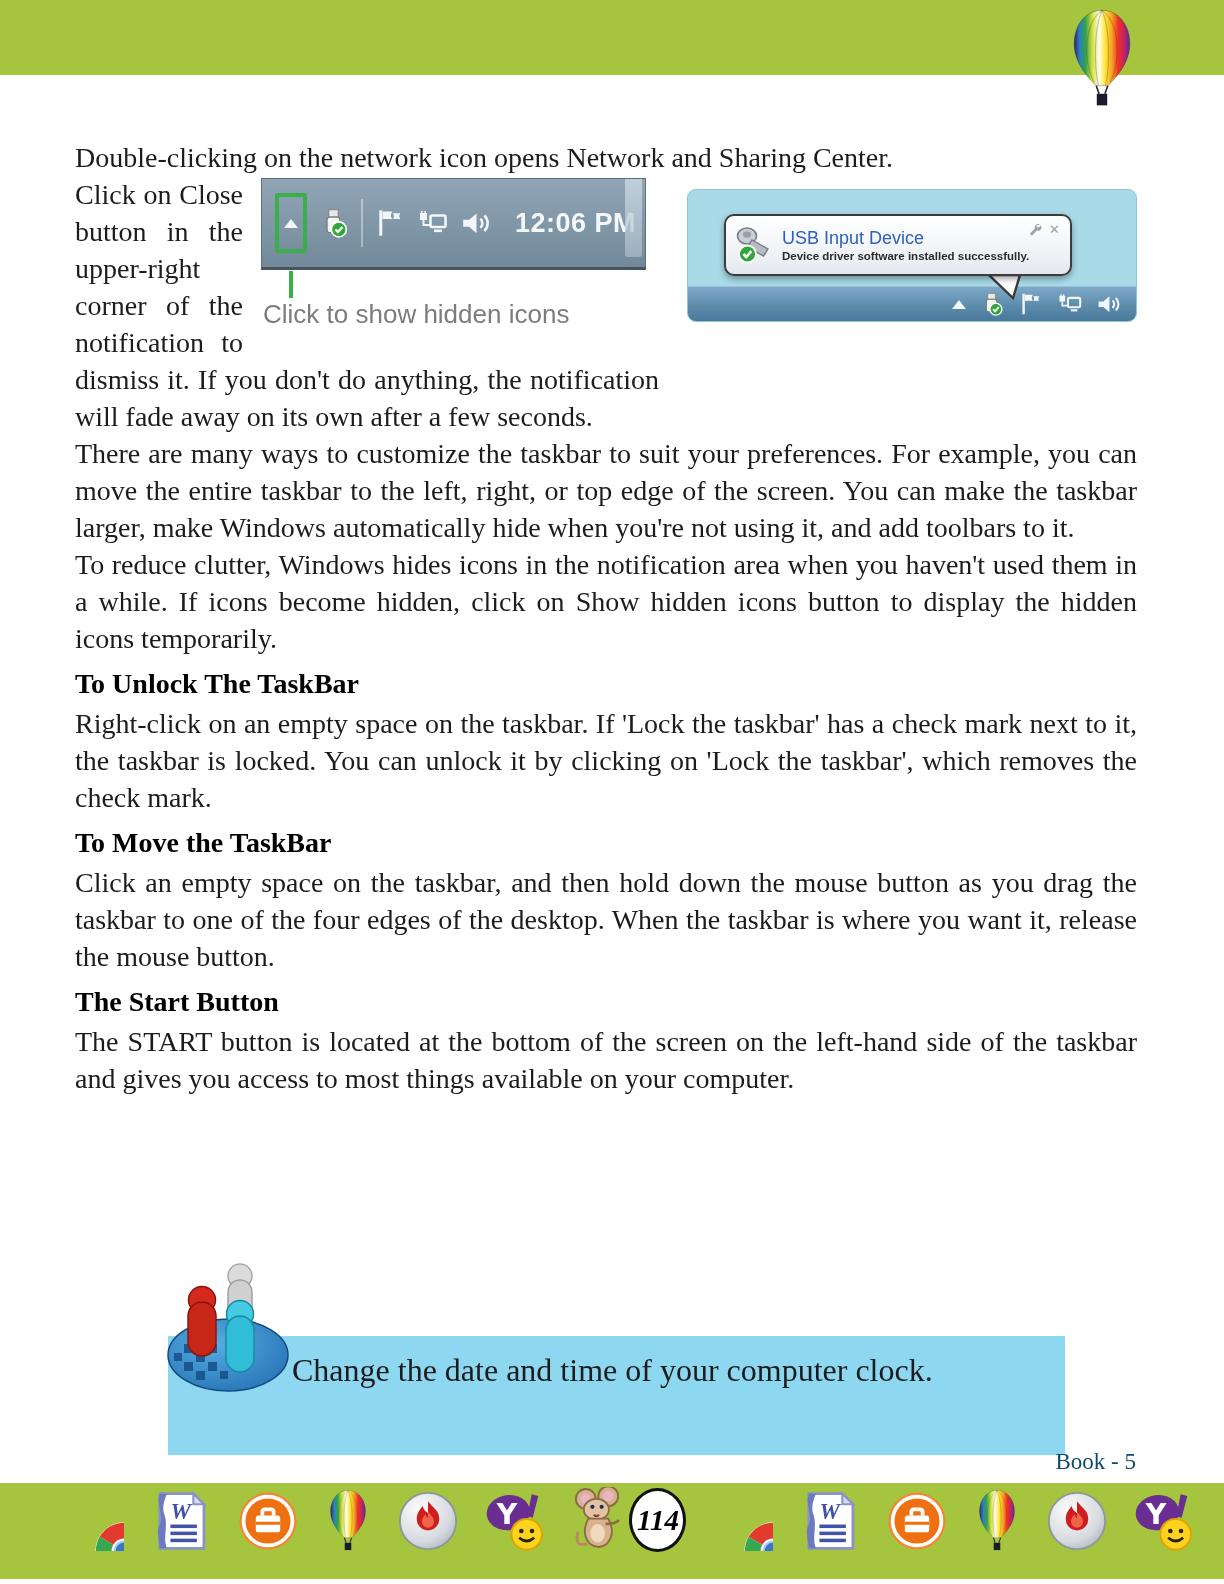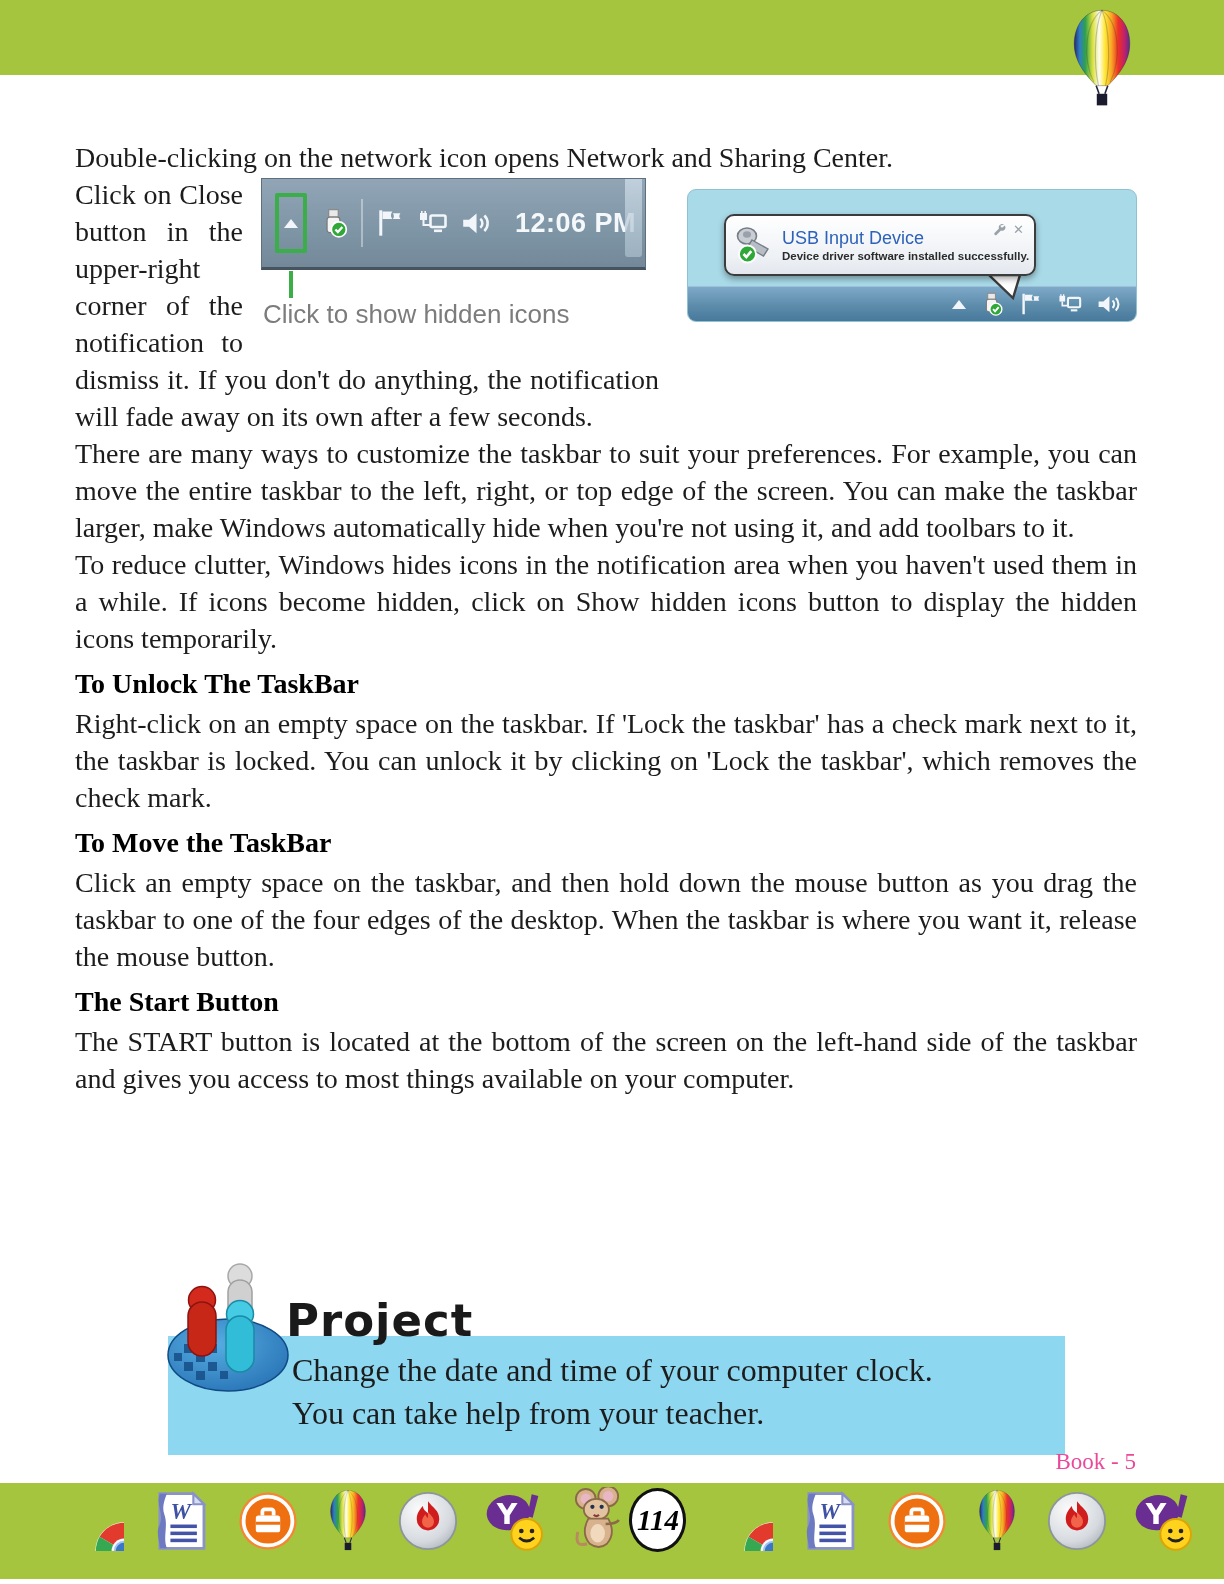--- a/index.html
+++ b/index.html
@@ -8,21 +8,21 @@
     width:1224px; height:1584px; position:relative; background:#ffffff;
     font-family:"Liberation Serif", serif; overflow:hidden;
   }
   .page { position:absolute; inset:0; }
 
   
   .header-band { position:absolute; top:0; left:0; width:1224px; height:75px; background:#a5c53e; }
   .balloon-logo { position:absolute; top:8px; left:1062px; width:80px; height:102px; }
   .balloon-logo svg { width:100%; height:100%; }
 
-  .book-label { position:absolute; top:1449px; right:88px; font-size:23px; color:#ec4899; }
+  .book-label { position:absolute; top:1449px; right:88px; font-size:23px; color:#0c4a6e; }
 
   .footer-band { position:absolute; left:0; bottom:5px; width:1224px; height:96px; background:#a5c53e;
     display:flex; align-items:flex-start; justify-content:space-between; padding:8px 30px 0 64px; }
   .fi { width:60px; height:60px; display:block; }
   .fi.balloon-sm { width:46px; height:64px; margin-top:-2px; }
   .mid-group { display:flex; align-items:center; gap:2px; margin-top:-4px; }
   .mouse-svg { width:56px; height:66px; }
   .page-oval { width:57px; height:64px; background:#fff; border:3px solid #111; border-radius:50%;
     display:flex; align-items:center; justify-content:center; font-weight:bold; font-size:29px; color:#000;font-style:italic; }
 
@@ -35,21 +35,21 @@
   
   .fig1 { float:right; width:450px; margin:13px 0 0 28px; padding-bottom:56px; }
   .shot1 { position:relative; width:450px; height:133px; background:#a9dae8;
     border-radius:9px; border:1px solid #8fc3d4; overflow:hidden; }
   .shot1 .taskbar { position:absolute; left:0; bottom:0; width:100%; height:35px;
     background:linear-gradient(#7fa9c9, #5d8cab 55%, #48799b); border-top:1px solid #9cc0d8;
     display:flex; align-items:center; justify-content:flex-end; gap:13px; padding-right:14px; }
   .up-tri { width:0; height:0; border-left:7px solid transparent; border-right:7px solid transparent;
     border-bottom:9px solid #f2f6fa; display:inline-block; }
   .ticon { height:24px; width:26px; display:block; }
-  .popup { position:absolute; left:36px; top:24px; width:312px; height:62px; z-index:2;
+  .popup { position:absolute; left:36px; top:24px; width:348px; height:62px; z-index:2;
     background:linear-gradient(#ffffff, #eef1f5 70%, #e3e8ee); border:2px solid #3c3c3c; border-radius:10px;
     box-shadow:0 3px 6px rgba(0,0,0,.35); display:flex; align-items:center; gap:8px; padding:4px 10px 4px 8px; }
   .dev-icon { width:40px; height:42px; flex:0 0 auto; }
   .popup-text { font-family:"Liberation Sans", sans-serif; text-align:left; }
   .popup-title { font-size:18px; color:#2d62b8; line-height:22px; }
   .popup-msg { font-size:11.5px; font-weight:bold; color:#2b2b2b; white-space:nowrap; line-height:15px; }
   .popup-actions { position:absolute; top:7px; right:10px; display:flex; gap:7px; align-items:center; }
   .wrench-svg { width:13px; height:13px; }
   .x-glyph { font-family:"DejaVu Sans", sans-serif; font-size:13px; font-weight:bold; color:#9aa1a9; line-height:13px; }
   .tail { position:absolute; left:300px; top:84px; z-index:1; width:34px; height:26px; }
@@ -327,23 +327,21 @@
     <p>Click an empty space on the taskbar, and then hold down the mouse button as you drag the taskbar to one of the four edges of the desktop. When the taskbar is where you want it, release the mouse button.</p>
 
     <h3>The Start Button</h3>
     <p>The START button is located at the bottom of the screen on the left-hand side of the taskbar and gives you access to most things available on your computer.</p>
   </div>
 
   <div class="project-box">
     <svg class="project-icon" viewBox="0 0 136 136">
         <use href="#sym-project"></use>
       </svg>
-    <div class="project-title">Project</div>
     <p class="project-line first">Change the date and time of your computer clock.</p>
-    <p class="project-line">You can take help from your teacher.</p>
   </div>
 
   <div class="book-label">Book - 5</div>
 
   <div class="footer-band">
     <svg class="fi" viewBox="-14 -14 28 28">
         <use href="#sym-chrome"></use>
       </svg>
     <svg class="fi" viewBox="0 0 30 34">
         <use href="#sym-word"></use>

